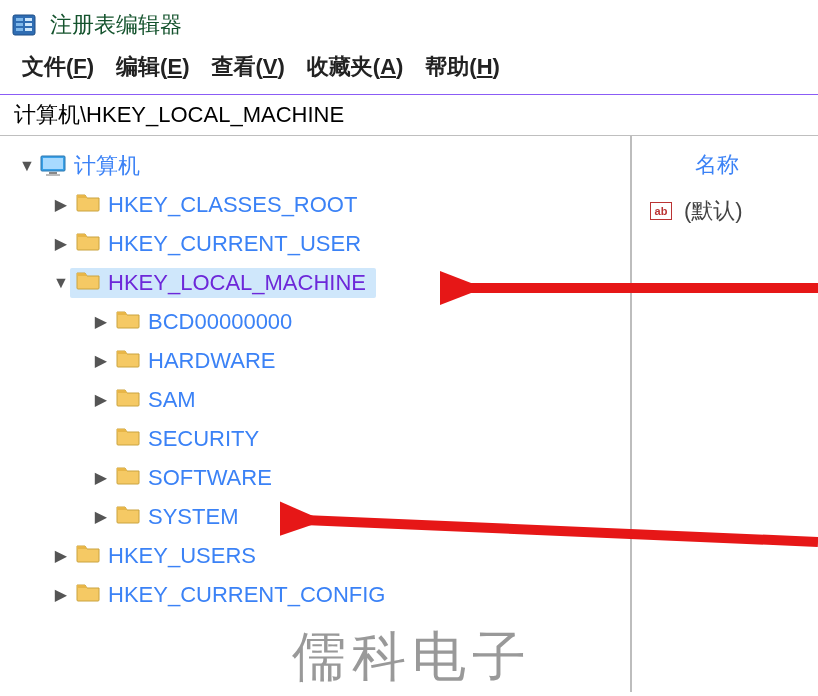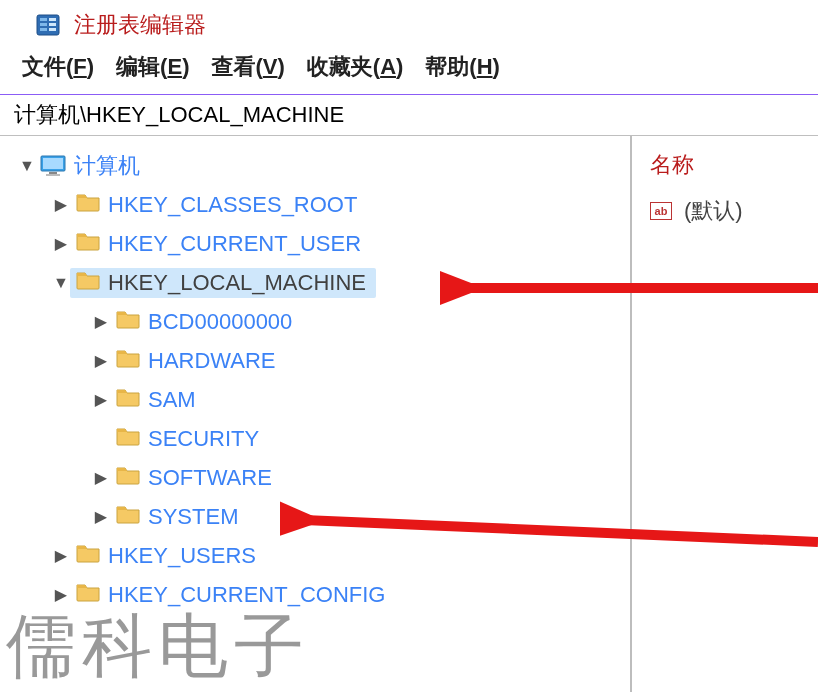--- a/index.html
+++ b/index.html
@@ -15,23 +15,23 @@
   .window {
     position: relative;
     width: 818px;
     height: 696px;
     box-sizing: border-box;
   }
   
   .titlebar {
     display: flex;
     align-items: center;
-    padding: 10px 10px 6px 36px;
-    font-size: 22px;
-    color: #b91c1c;
+    padding: 10px 10px 6px 12px;
+    font-size: 22px;
+    color: #14532d;
   }
   .titlebar .app-icon {
     width: 24px;
     height: 24px;
     margin-right: 14px;
   }
   
   .menubar {
     display: flex;
     gap: 22px;
@@ -72,22 +72,23 @@
     padding: 10px 0 0 0;
     font-size: 22px;
     position: relative;
   }
   .list-pane {
     flex: 1;
     padding: 14px 0 0 18px;
     font-size: 22px;
   }
   .list-header {
-    color: #b91c1c;
+    color: #3b82f6;
     padding-bottom: 16px;
+    margin-left: 45px;
   }
   .list-row {
     display: flex;
     align-items: center;
     gap: 8px;
     color: #444;
   }
   .ab-icon {
     width: 20px; height: 16px;
     display: inline-flex; align-items: center; justify-content: center;
@@ -122,39 +123,39 @@
     flex: 0 0 26px;
   }
   .node-label { color: #3b82f6; }
   .depth-0 { padding-left: 18px; }
   .depth-1 { padding-left: 52px; }
   .depth-2 { padding-left: 92px; }
   .selected {
     background: #cfe7fb;
     border-radius: 2px;
   }
-  .selected .node-label { color: #404040; }
+  .selected .node-label { color: #6d28d9; }
   .sel-wrap {
     display: inline-flex;
     align-items: flex-start;
     padding: 2px 10px 2px 2px;
   }
   
   .arrow {
     position: absolute;
     pointer-events: none;
   }
   
   .watermark {
     position: absolute;
     bottom: 2px;
     left: 0; right: 0;
-    text-align: left;
+    text-align: center;
     font-family: "KaiTi", "STKaiti", serif;
-    font-size: 70px;
+    font-size: 54px;
     color: #888;
     opacity: 0.85;
     letter-spacing: 6px;
     pointer-events: none;
     margin-left: 6px;
   }
 </style>
 </head>
 <body>
 

